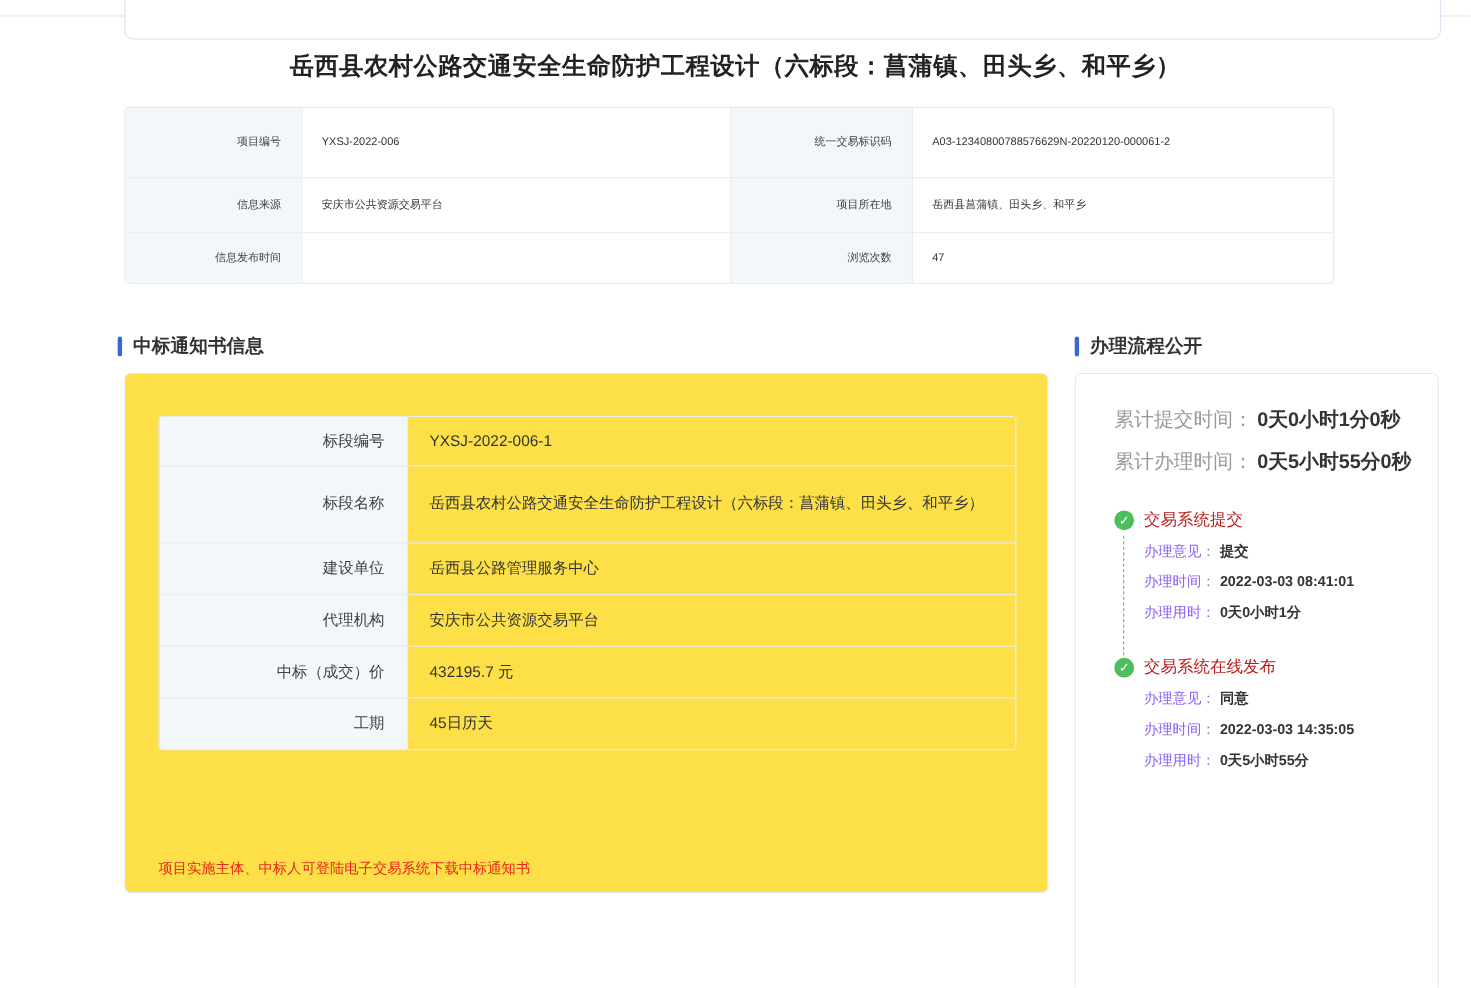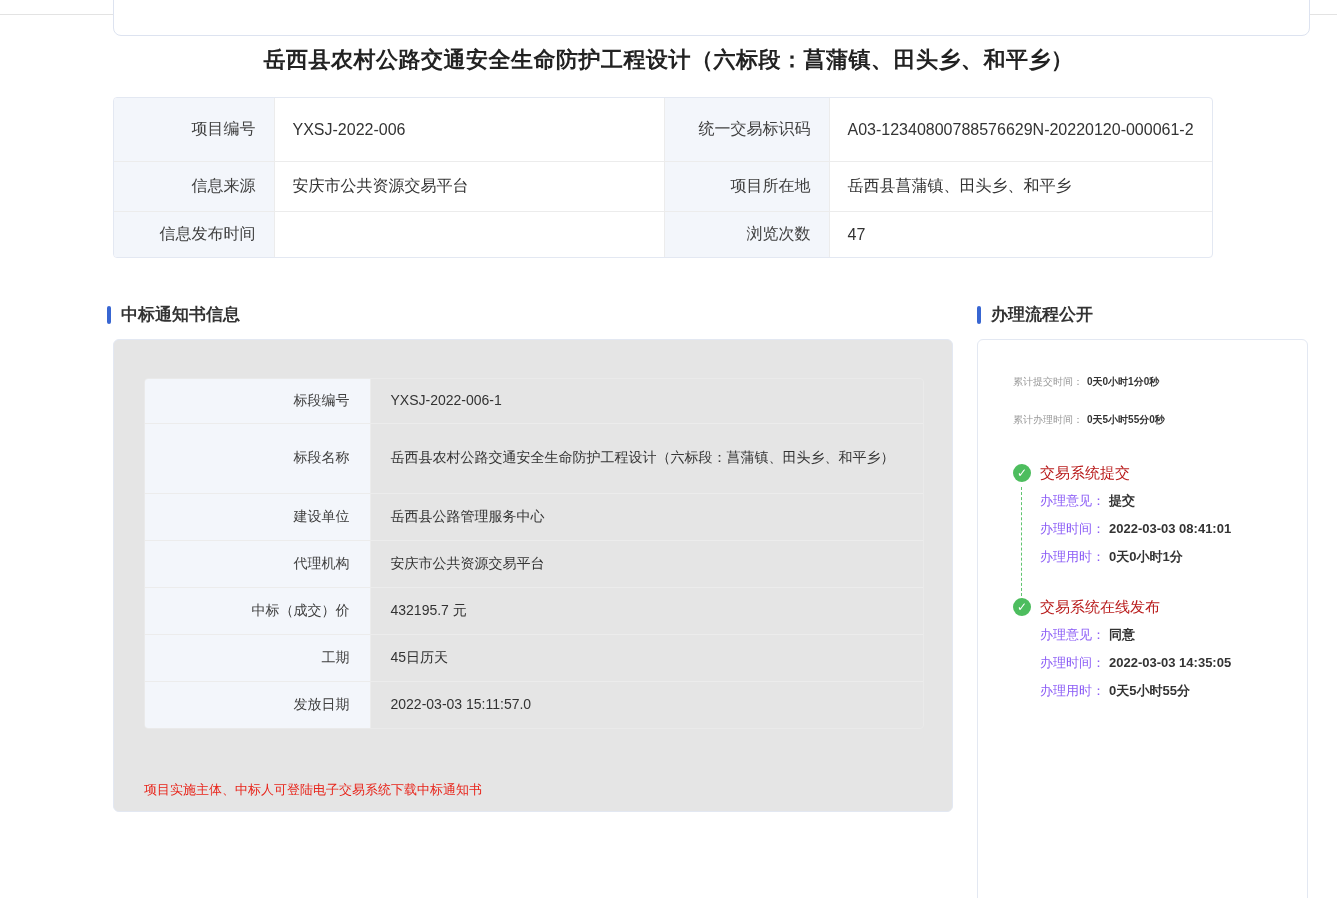--- a/index.html
+++ b/index.html
@@ -23,40 +23,40 @@
     position: absolute; top: 45px; left: 0; width: 100%;
     text-align: center; font-size: 22px; font-weight: bold; color: #222;
     letter-spacing: 0.5px;
   }
 
   
   .info-table-wrap {
     position: absolute; left: 113px; top: 97px; width: 1100px;
     border: 1px solid #e3e8f2; border-radius: 4px; overflow: hidden; background: #fff;
   }
-  .info-table-wrap table { width: 100%; border-collapse: collapse; table-layout: fixed; font-size: 16px; }
+  .info-table-wrap table { width: 100%; border-collapse: collapse; table-layout: fixed; font-size: 10px; }
   .info-table-wrap td { border-bottom: 1px solid #ececec; border-right: 1px solid #ececec; vertical-align: middle; }
   .info-table-wrap td:last-child { border-right: none; }
   .info-table-wrap tr:last-child td { border-bottom: none; }
   .info-table-wrap tr:nth-child(1) { height: 63px; }
   .info-table-wrap tr:nth-child(2) { height: 50px; }
   .info-table-wrap tr:nth-child(3) { height: 46px; }
   td.lab { background: #f3f6fb; text-align: right; padding: 10px 18px; color: #404040; }
   td.val { text-align: left; padding: 8px 18px; word-break: break-all; line-height: 1.7; color: #333; }
 
   
   .section-title { position: absolute; top: 303px; display: flex; align-items: center; font-size: 17px; font-weight: bold; color: #333; }
   .section-title.left { left: 107px; }
   .section-title.right { left: 977px; }
   .section-title .bar { display: inline-block; width: 4px; height: 18px; background: #3866d2; border-radius: 2px; margin-right: 10px; }
 
   
   .notice-card {
     position: absolute; left: 113px; top: 339px; width: 840px; height: 473px;
-    border: 1px solid #e3e8f2; border-radius: 6px; background: #e5e5e5;
+    border: 1px solid #e3e8f2; border-radius: 6px; background: #fde047;
   }
   .notice-table-wrap {
     position: absolute; left: 30px; top: 38px; width: 780px;
     border: 1px solid #eaeaea; border-radius: 4px; overflow: hidden;
   }
   .notice-table-wrap table { width: 100%; border-collapse: collapse; table-layout: fixed; font-size: 14px; }
   .notice-table-wrap td { border-bottom: 1px solid #ececec; vertical-align: middle; }
   .notice-table-wrap tr:last-child td { border-bottom: none; }
   .notice-table-wrap td.lab { border-right: 1px solid #ececec; padding-right: 20px; }
   .notice-table-wrap td.val { padding-left: 20px; padding-right: 24px; }
@@ -64,21 +64,21 @@
   .notice-table-wrap tr:nth-child(2) { height: 70px; }
   .notice-table-wrap tr:nth-child(n+3) { height: 47px; }
   .notice-note { position: absolute; left: 30px; top: 441px; font-size: 13px; color: #e8241a; }
 
   
   .process-card {
     position: absolute; left: 977px; top: 339px; width: 331px; height: 660px;
     border: 1px solid #e3e8f2; border-radius: 6px; background: #fff;
     padding: 33px 18px 0 35px;
   }
-  .summary-line { font-size: 10px; margin-bottom: 21px; line-height: 17px; }
+  .summary-line { font-size: 18px; margin-bottom: 21px; line-height: 17px; }
   .slab { color: #999; margin-right: 4px; }
   .sval { color: #333; font-weight: bold; }
   .timeline { margin-top: 36px; }
   .step { position: relative; padding-left: 27px; margin-bottom: 32px; }
   .step.has-next::after {
     content: ""; position: absolute; left: 8px; top: 23px; bottom: -30px;
     border-left: 1px dashed #5fc46e;
   }
   .check-icon {
     position: absolute; left: 0; top: 0; width: 18px; height: 18px;
@@ -166,24 +166,20 @@
             <td class="val">安庆市公共资源交易平台</td>
           </tr>
           <tr>
             <td class="lab">中标（成交）价</td>
             <td class="val">432195.7 元</td>
           </tr>
           <tr>
             <td class="lab">工期</td>
             <td class="val">45日历天</td>
           </tr>
-          <tr>
-            <td class="lab">发放日期</td>
-            <td class="val">2022-03-03 15:11:57.0</td>
-          </tr>
         </tbody>
       </table>
     </div>
     <div class="notice-note">项目实施主体、中标人可登陆电子交易系统下载中标通知书</div>
   </div>
 
   <div class="process-card">
     <div class="summary-line">
       <span class="slab">累计提交时间：</span><span class="sval">0天0小时1分0秒</span>
     </div>

